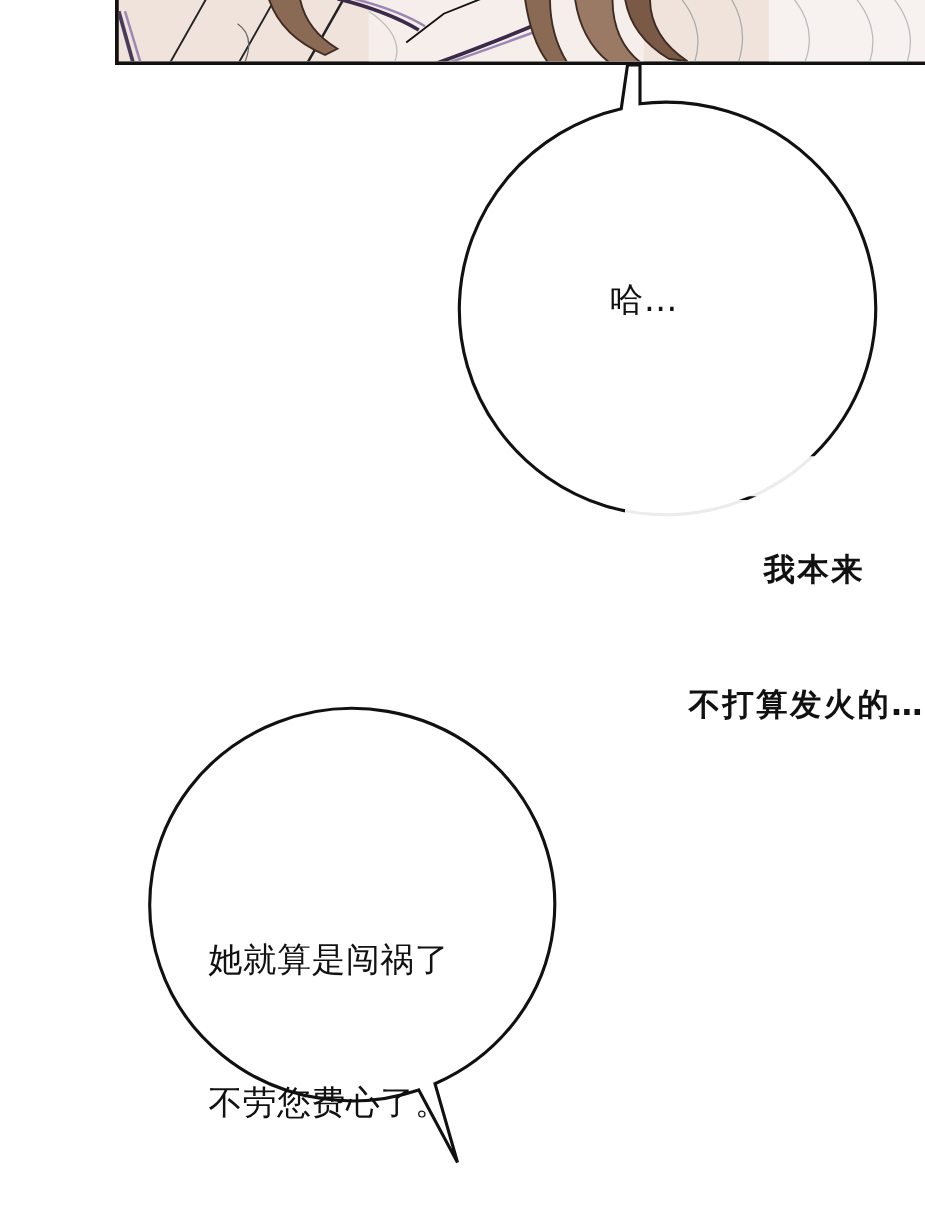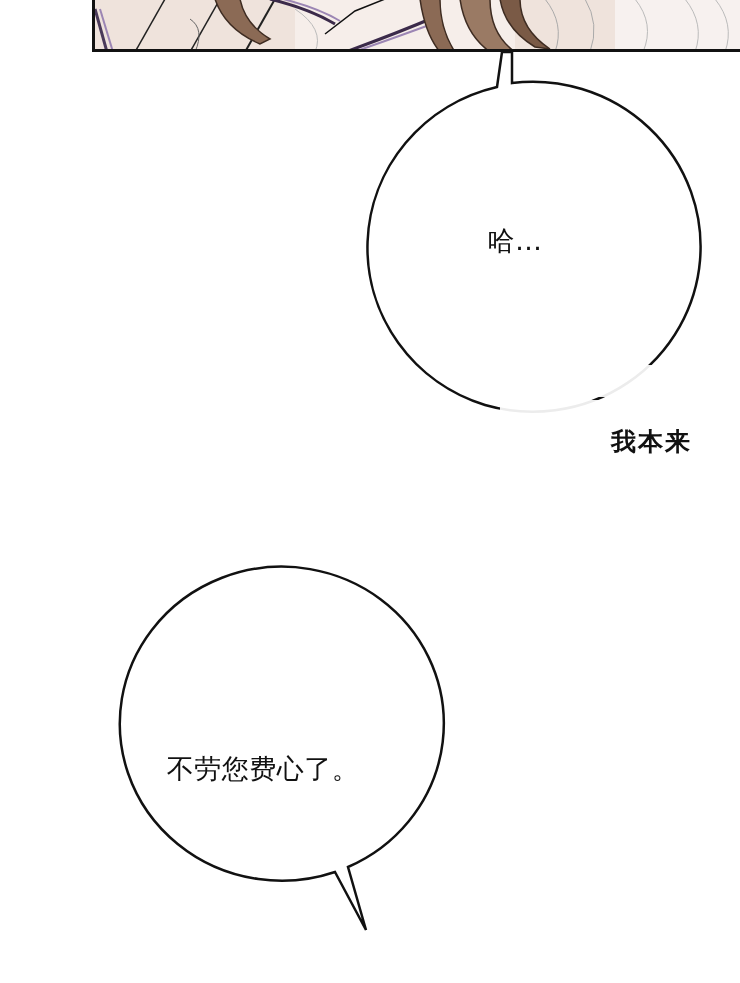--- a/index.html
+++ b/index.html
@@ -100,19 +100,21 @@
            A162 157 0 1 0 335 872 Z" fill="#ffffff" stroke="#111" stroke-width="2.5" stroke-linejoin="miter"></path>
 
   <rect x="505" y="365" width="232" height="32" fill="#ffffff" opacity="0.92"></rect>
   <rect x="500" y="400" width="240" height="38" fill="#ffffff" opacity="0.92"></rect>
 </svg>
 
 <div class="bubble-text" style="left: 360px; top: 146px; width: 310px;">
   <div>哈…</div>
 </div>
 
-<div class="sfx-text" style="left: 500px; top: 352px; width: 240px;">
+<div class="sfx-text" style="left: 500px; top: 366px; width: 240px;">
   <div style="padding-right: 48px;">我本来</div>
+  <div>不打算发火的…</div>
 </div>
 
 <div class="bubble-text" style="left: 108px; top: 674px; width: 310px;">
+  <div>她就算是闯祸了</div>
   <div>不劳您费心了。</div>
 </div>
 
 </body></html>

